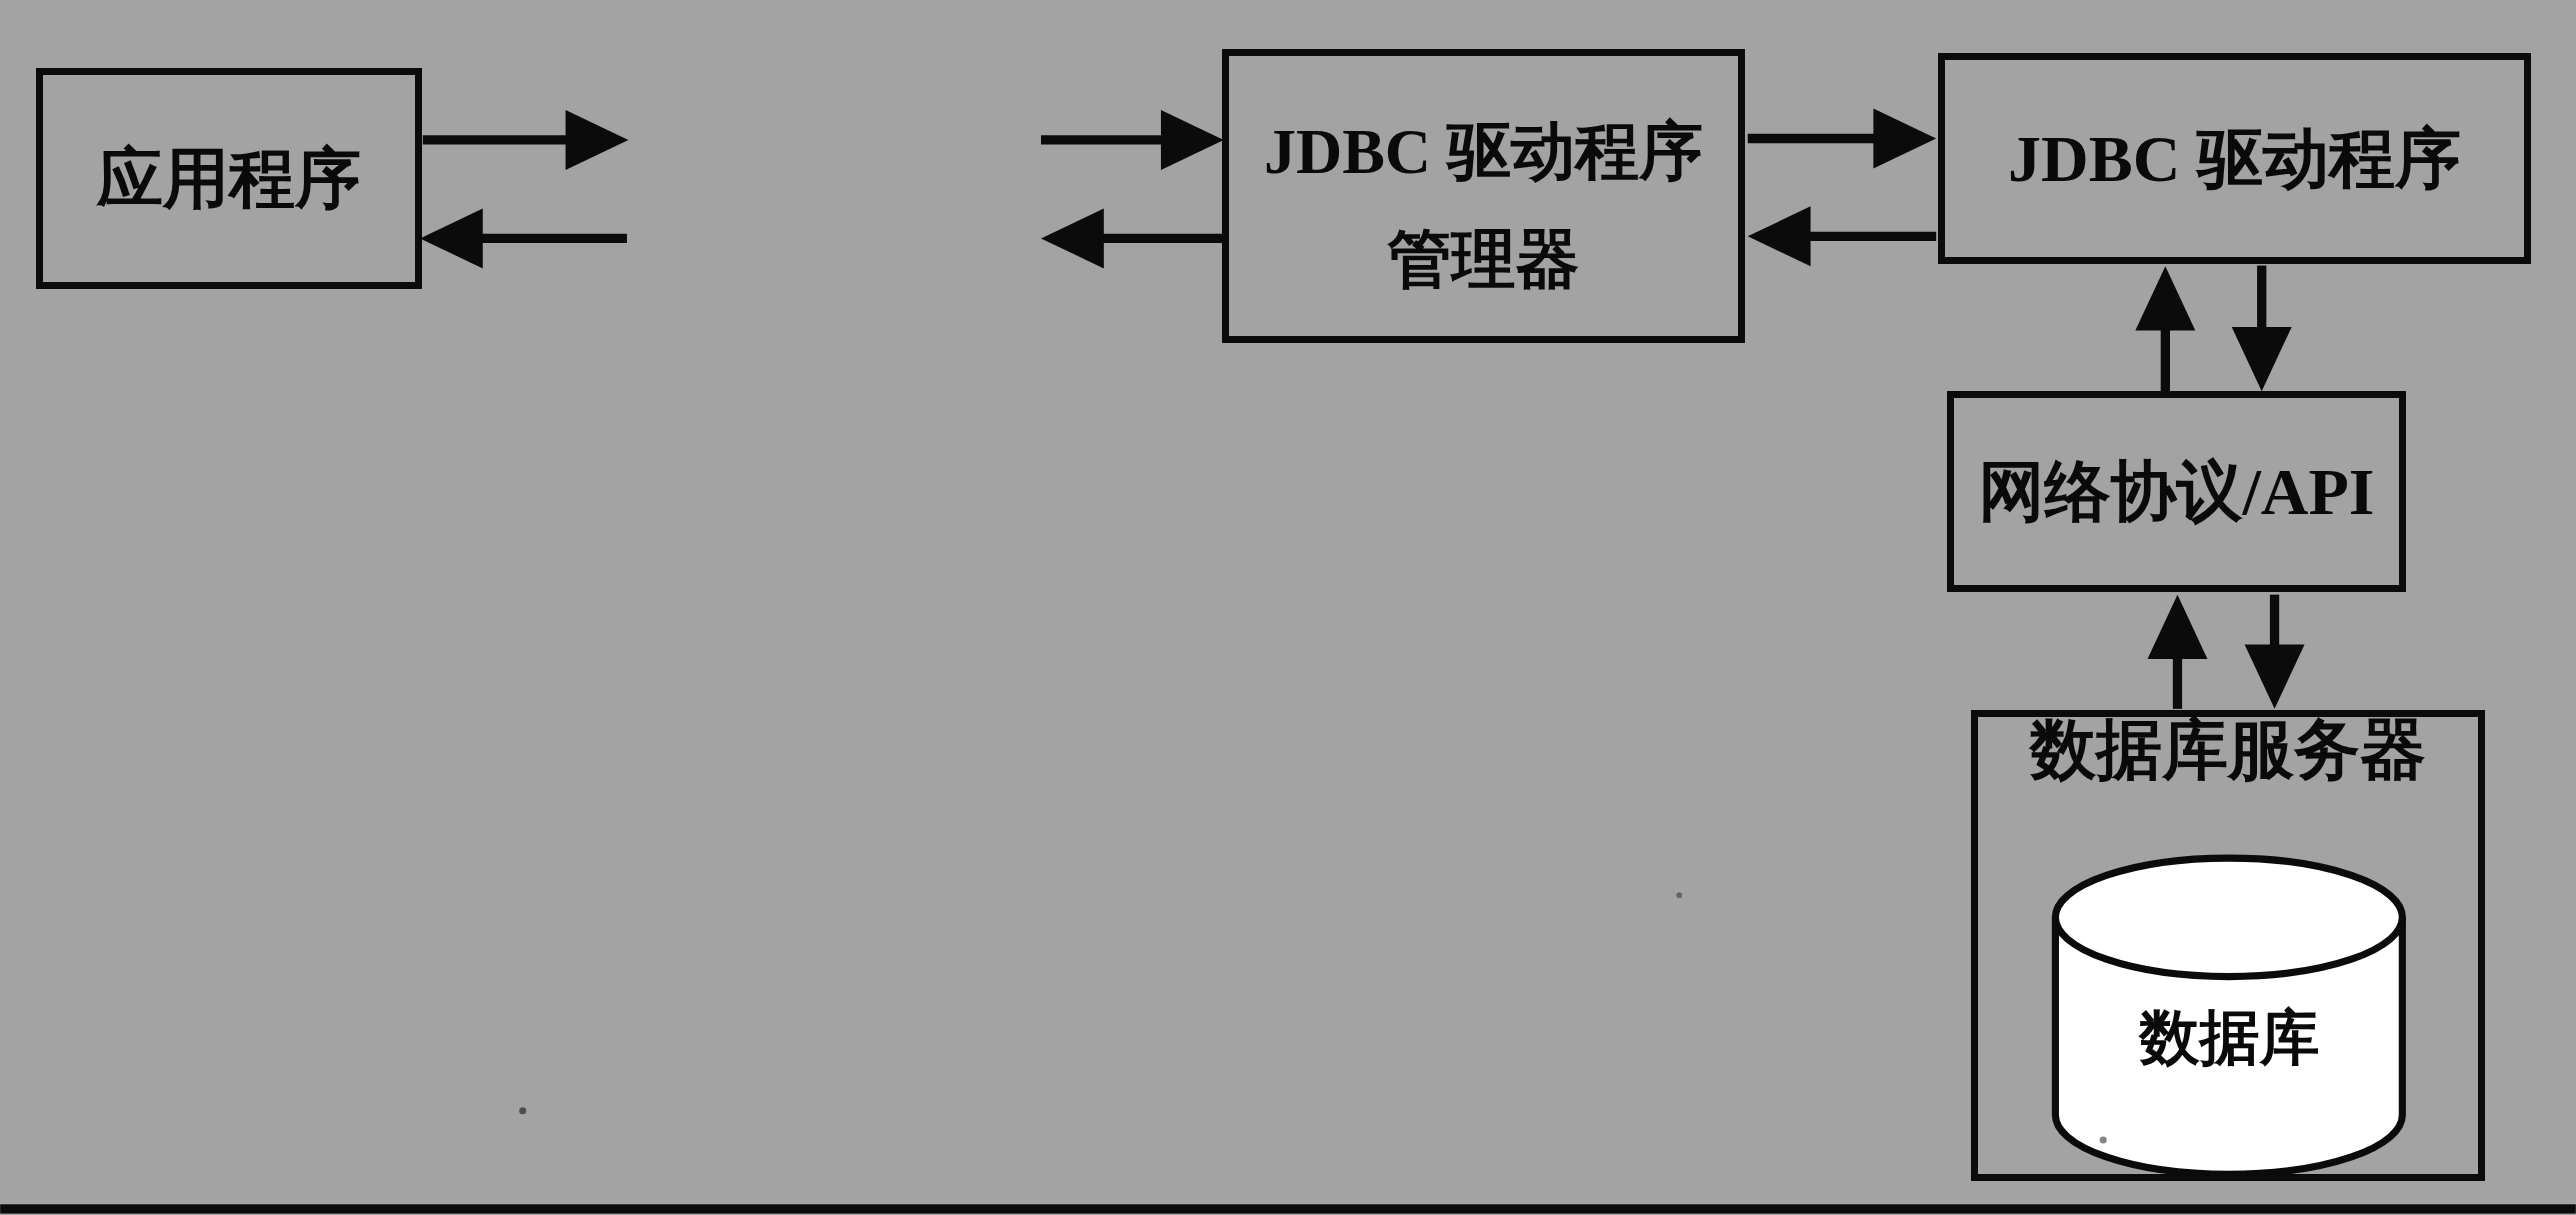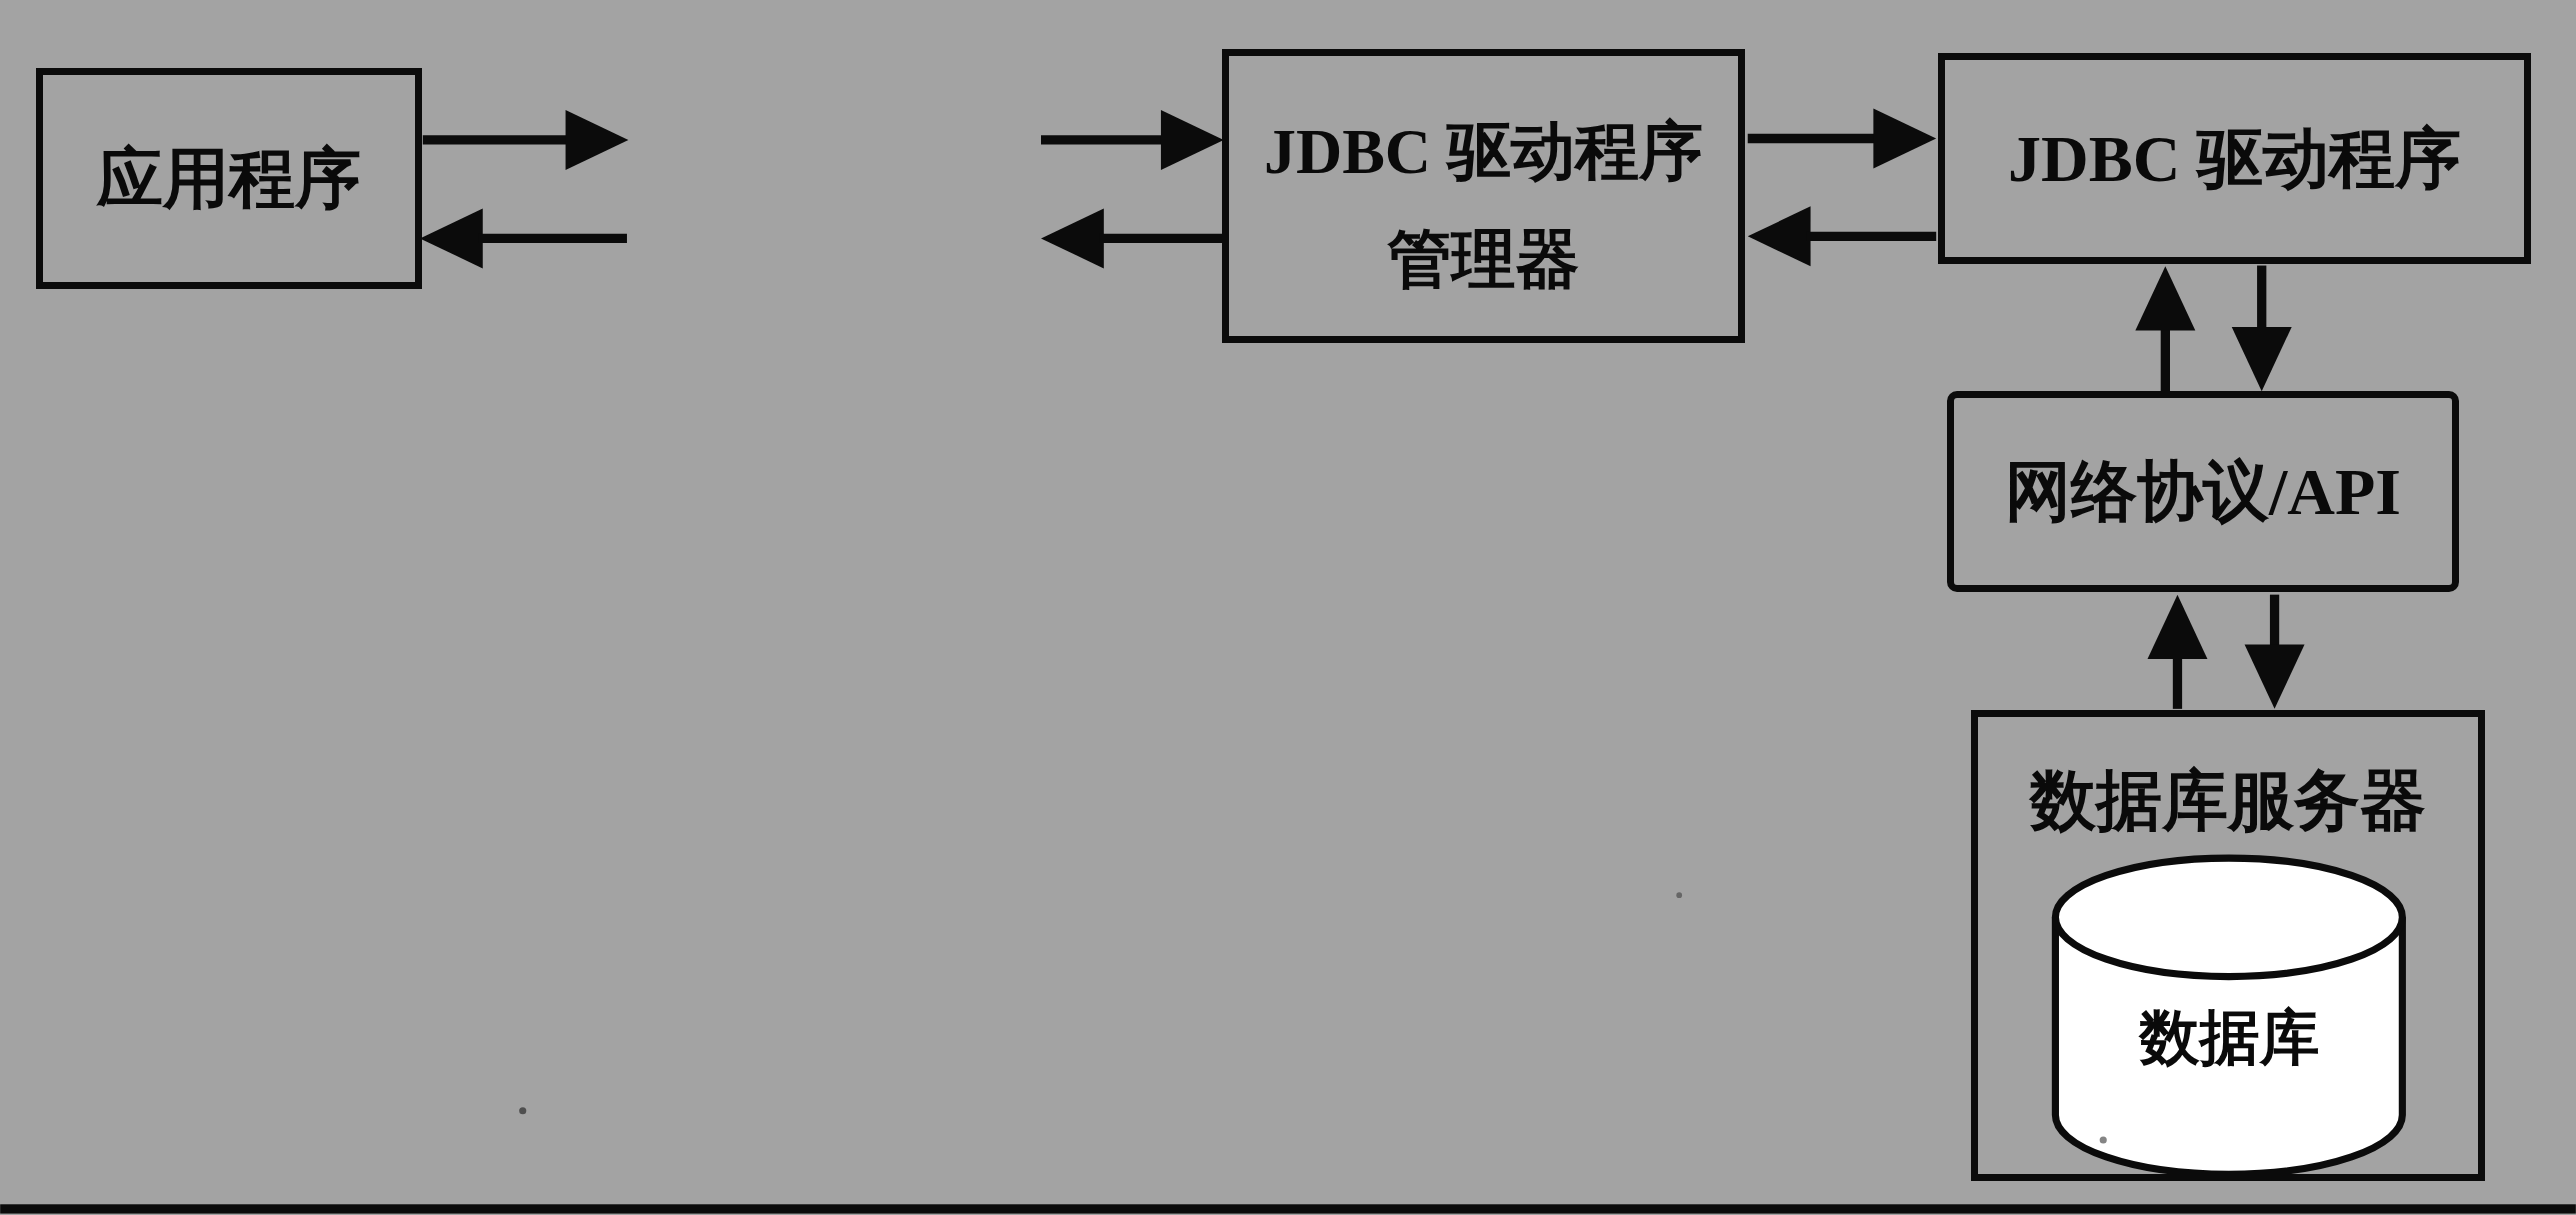--- a/index.html
+++ b/index.html
@@ -34,23 +34,23 @@
     text-align: center;
     font-weight: 600;
     line-height: 1;
   }
   .node .label { white-space: nowrap; }
   #box-application   { left: 36px;   top: 68px;  width: 386px; height: 221px; font-size: 66px; }
   #box-jdbc-api      { left: 625px;  top: 74px; width: 414px; height: 213px; font-size: 73px; }
   #box-driver-mgr    { left: 1222px; top: 49px;  width: 523px; height: 294px; font-size: 64px;
                        flex-direction: column; row-gap: 44px; padding-top: 20px; }
   #box-jdbc-driver   { left: 1938px; top: 53px;  width: 593px; height: 211px; font-size: 66px; }
-  #box-net-protocol  { left: 1947px; top: 391px; width: 512px; height: 201px; font-size: 66px; border-radius: 10px; }
+  #box-net-protocol  { left: 1947px; top: 391px; width: 459px; height: 201px; font-size: 66px; }
   #box-db-server     { left: 1971px; top: 710px; width: 514px; height: 471px; font-size: 66px;
-                       align-items: flex-start; padding-top: 51px; }
+                       align-items: flex-start; }
   .cyl-label {
     position: absolute;
     left: 2056px;
     top: 1008px;
     width: 347px;
     text-align: center;
     font-size: 60px;
     font-weight: 600;
     line-height: 1;
     white-space: nowrap;

